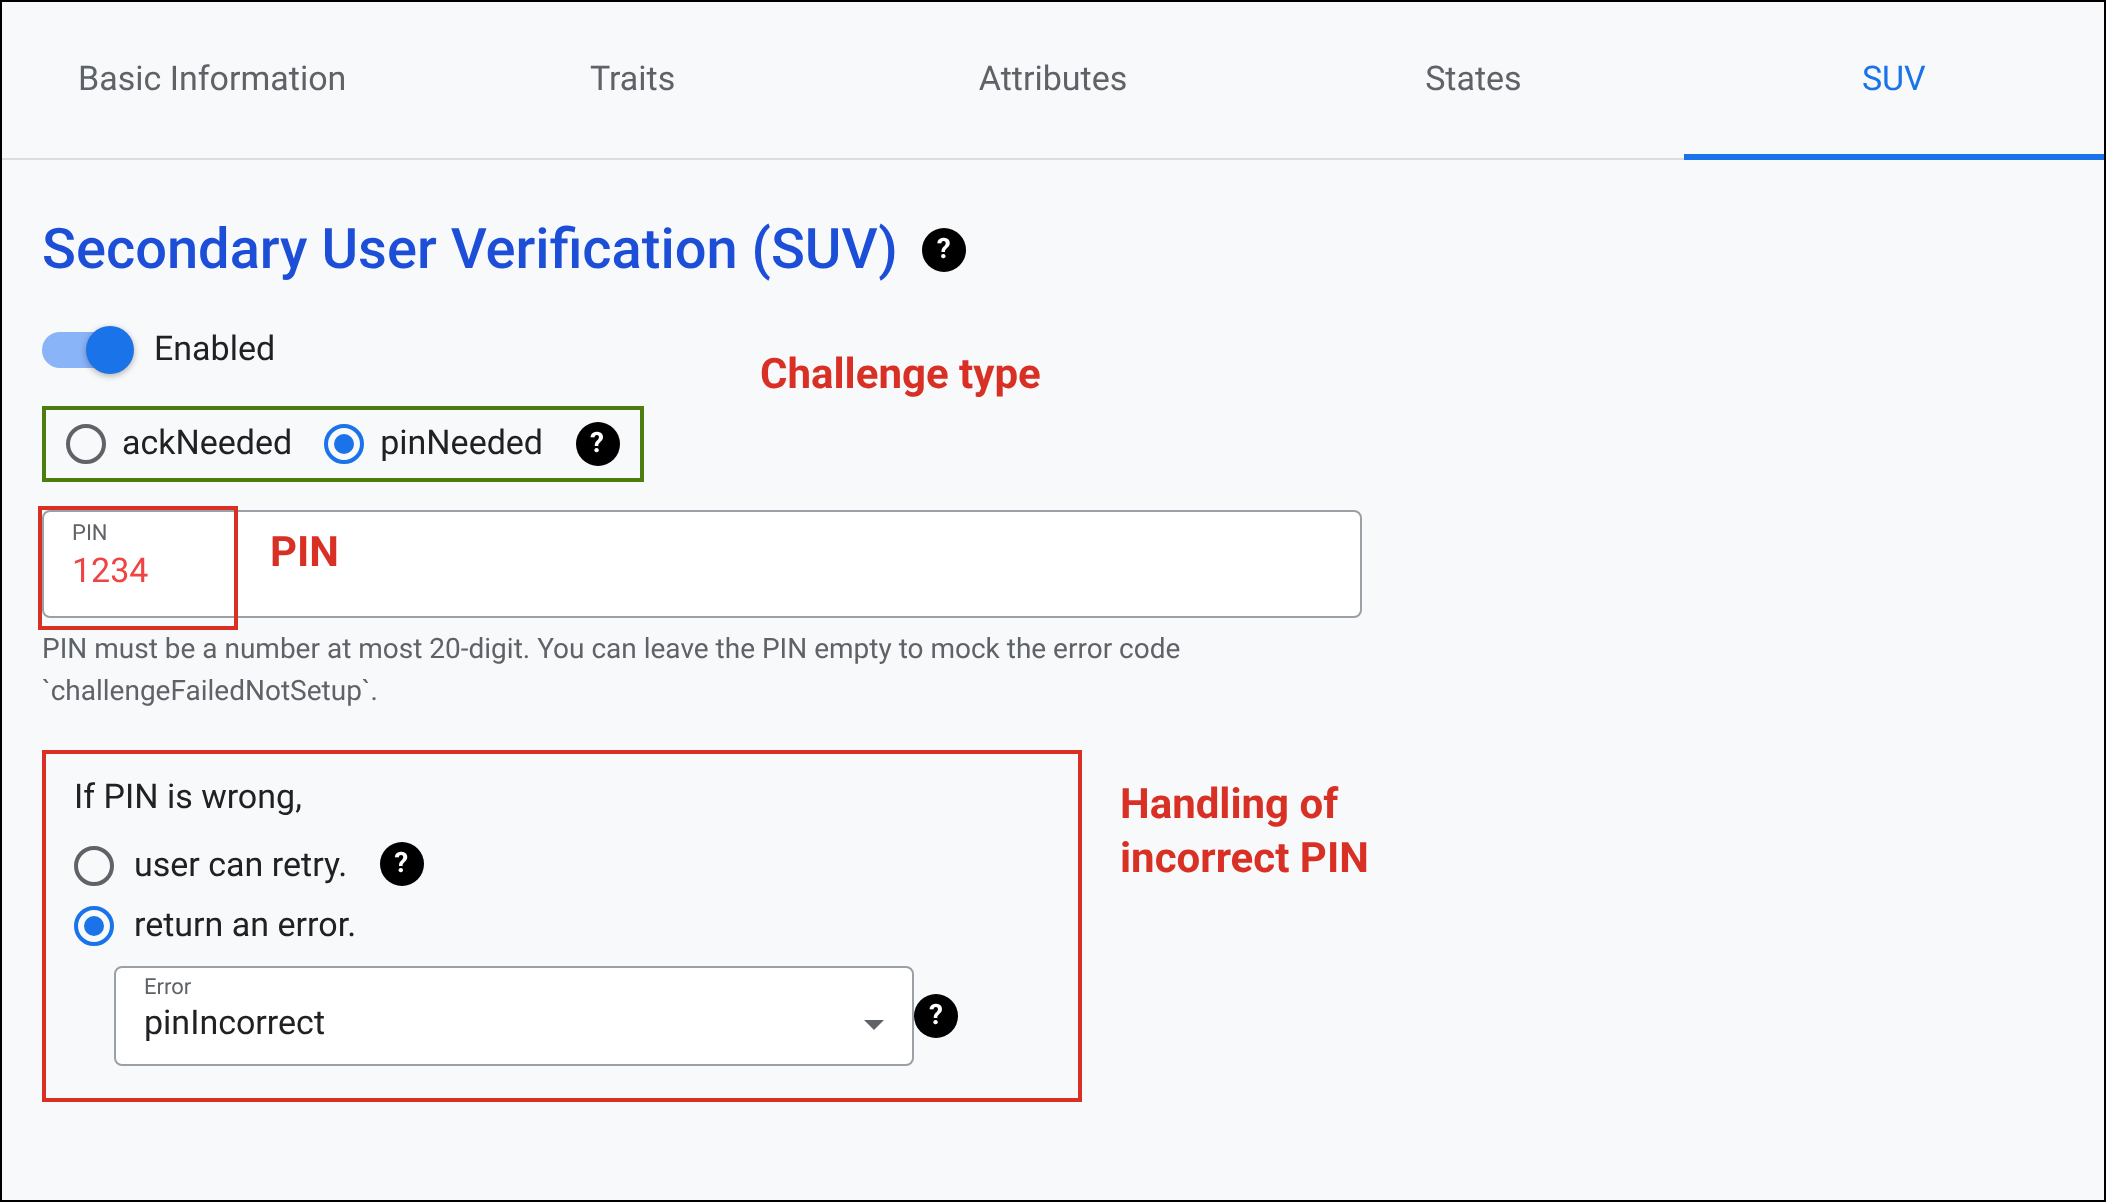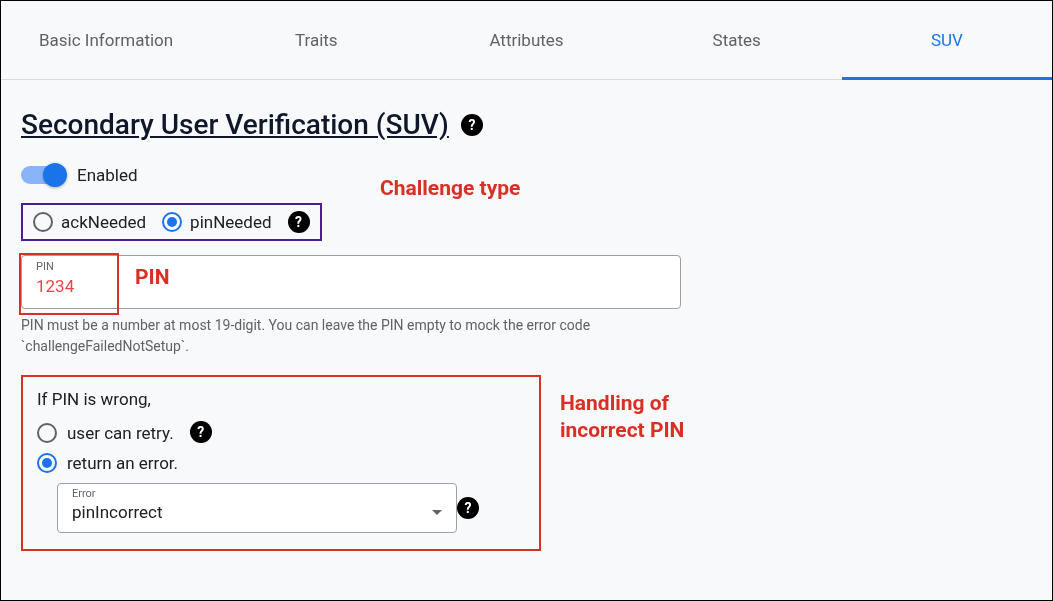--- a/index.html
+++ b/index.html
@@ -53,22 +53,21 @@
     }
     .page-title-row {
       display: flex;
       align-items: center;
       gap: 12px;
       margin-bottom: 24px;
     }
     .page-title {
       font-size: 28px;
       font-weight: 500;
-      color: #0f172a;
-      text-decoration: underline;
+      color: #1d4ed8;
     }
     .help-icon {
       width: 22px;
       height: 22px;
       border-radius: 50%;
       background: #000;
       color: #fff;
       display: inline-flex;
       align-items: center;
       justify-content: center;
@@ -99,21 +98,21 @@
       position: absolute;
       top: -3px;
       right: -2px;
       box-shadow: 0 1px 3px rgba(0,0,0,0.3);
     }
     .toggle-label {
       font-size: 17px;
       color: #202124;
     }
     .challenge-box {
-      border: 2px solid #4c1d95;
+      border: 2px solid #4d7c0f;
       display: inline-flex;
       align-items: center;
       gap: 16px;
       padding: 6px 10px;
       margin-bottom: 14px;
     }
     .radio-option {
       display: flex;
       align-items: center;
       gap: 8px;
@@ -283,21 +282,21 @@
       <span class="help-icon">?</span>
     </div>
 
     <div class="pin-field-wrap">
       <div class="pin-field">
         <span class="pin-field-label">PIN</span>
         <span class="pin-field-value">1234</span>
       </div>
       <div class="pin-red-box"></div>
     </div>
-    <div class="pin-helper">PIN must be a number at most 19-digit. You can leave the PIN empty to mock the error code `challengeFailedNotSetup`.</div>
+    <div class="pin-helper">PIN must be a number at most 20-digit. You can leave the PIN empty to mock the error code `challengeFailedNotSetup`.</div>
 
     <div class="error-box">
       <div class="error-heading">If PIN is wrong,</div>
 
       <div class="error-option">
         <div class="radio"></div>
         <span class="radio-label">user can retry.</span>
         <span class="help-icon" style="margin-left:6px;">?</span>
       </div>
 

